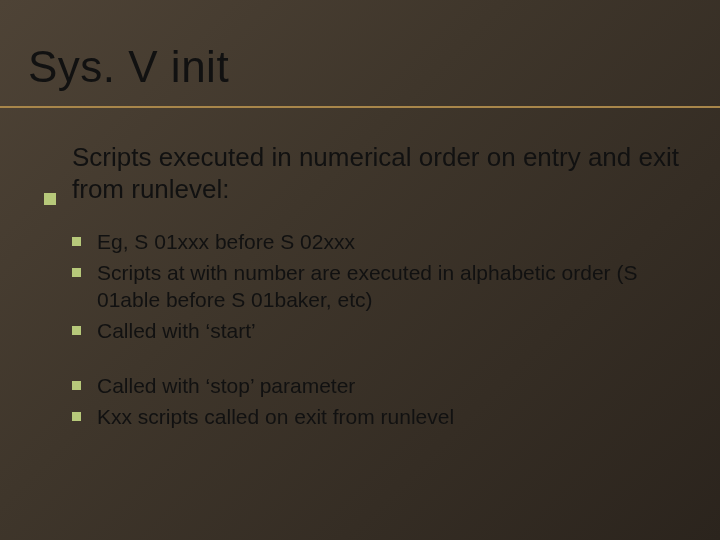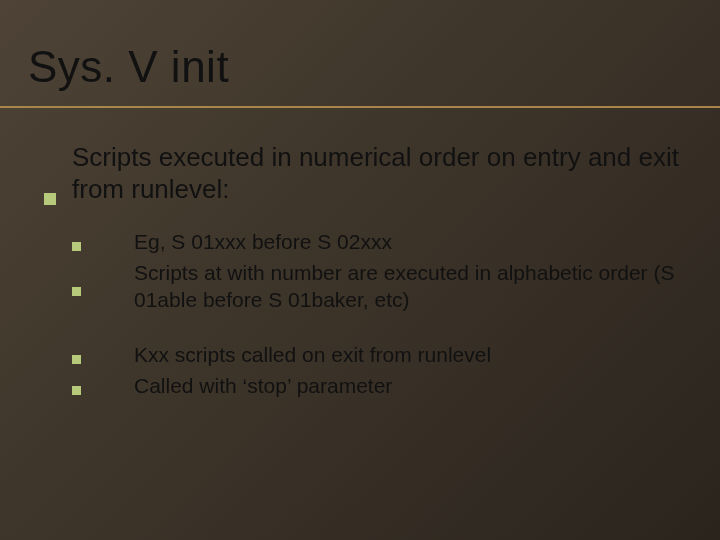--- a/index.html
+++ b/index.html
@@ -48,23 +48,22 @@
   .l1-text {
     font-size: 26px;
     line-height: 1.22;
     color: #111;
   }
   .subgroup {
     margin-left: 28px;
   }
   .l2 {
     display: flex;
-    align-items: center;
+    align-items: flex-start;
     margin-bottom: 4px;
-    gap: 37px;
   }
   .l2-bullet {
     width: 9px;
     height: 9px;
     background: #b7c97a;
     flex: none;
     margin-top: 8px;
     margin-right: 16px;
   }
   .l2-text {
@@ -93,26 +92,30 @@
 
   <div class="subgroup">
     <div class="l2">
       <div class="l2-bullet"></div>
       <div class="l2-text">Eg, S 01xxx before S 02xxx</div>
     </div>
     <div class="l2">
       <div class="l2-bullet"></div>
       <div class="l2-text">Scripts at with number are executed in alphabetic order (S 01able before S 01baker, etc)</div>
     </div>
+    <div class="l2">
+      <div class="l2-bullet"></div>
+      <div class="l2-text">Called with ‘start’</div>
+    </div>
 
     <div class="gap"></div>
 
     <div class="l2">
       <div class="l2-bullet"></div>
-      <div class="l2-text">Kxx scripts called on exit from runlevel</div>
+      <div class="l2-text">Called with ‘stop’ parameter</div>
     </div>
     <div class="l2">
       <div class="l2-bullet"></div>
-      <div class="l2-text">Called with ‘stop’ parameter</div>
+      <div class="l2-text">Kxx scripts called on exit from runlevel</div>
     </div>
   </div>
 
 </div>
 
 </body></html>

